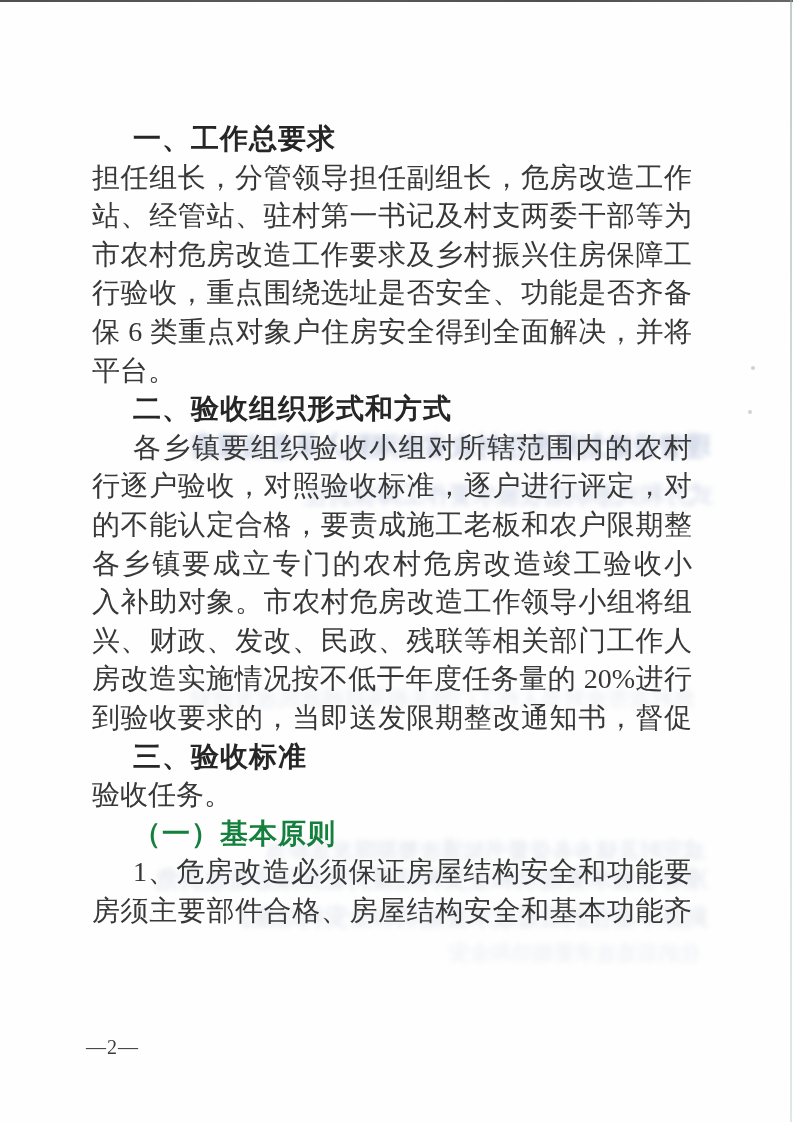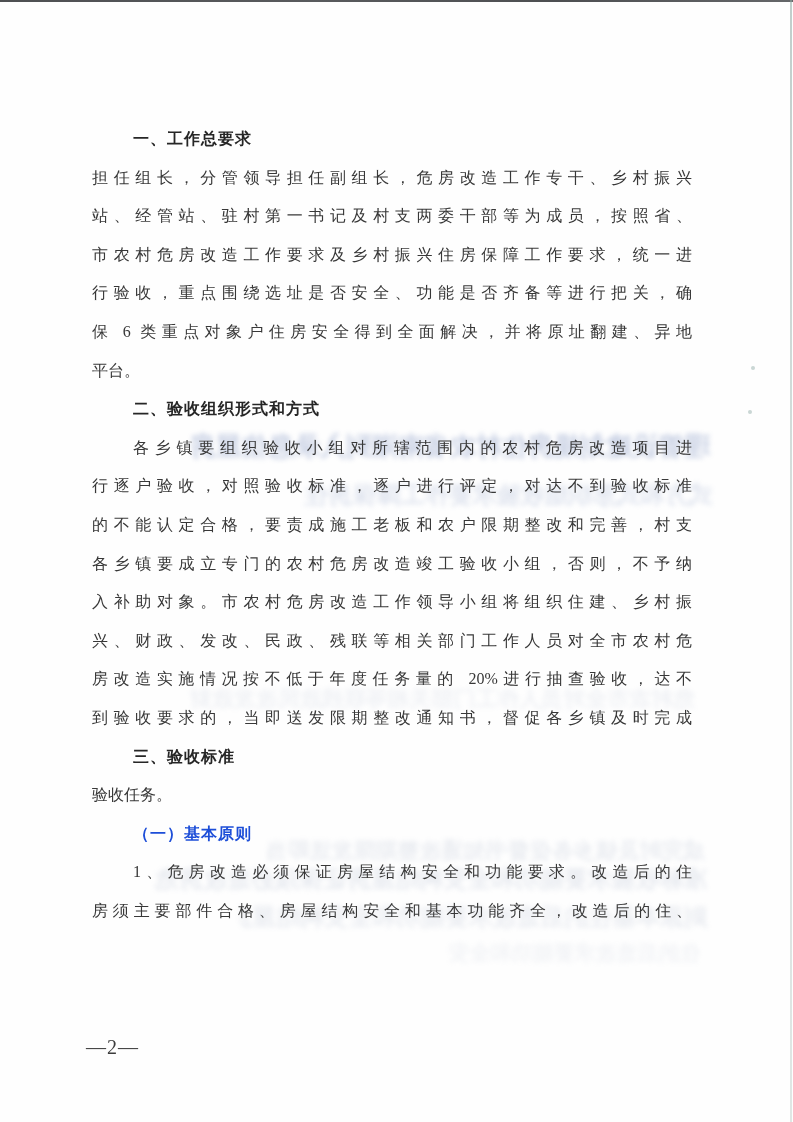--- a/index.html
+++ b/index.html
@@ -41,41 +41,41 @@
     pointer-events:none;
   }
   
   .content{
     position:absolute;
     left:92px;top:120px;width:600px;
   }
   .line{
     height:38.6px;
     line-height:38.6px;
-    font-size:16px;
+    font-size:28px;
     color:#383838;
     text-align:justify;
     text-align-last:justify;
     overflow:hidden;
   }
   .line.last{
     text-align:center;
     text-align-last:left;
   }
   .line.indent{ text-indent:41px; }
   .line.hei{
     font-family:"Liberation Sans","DejaVu Sans",sans-serif;
     font-weight:bold;
     color:#262626;
     text-align:left;text-align-last:left;
     letter-spacing:1px;
   }
   .line.kai{
     font-weight:bold;
-    color:#1d4ed8;
+    color:#15803d;
     text-align:center;text-align-last:left;
     letter-spacing:1px;
   }
   .page-number{
     position:absolute;
     left:86px;top:1036px;
     font-size:20px;
     letter-spacing:1px;
     color:#3c3c3c;
     font-family:"Liberation Serif","DejaVu Serif",serif;

